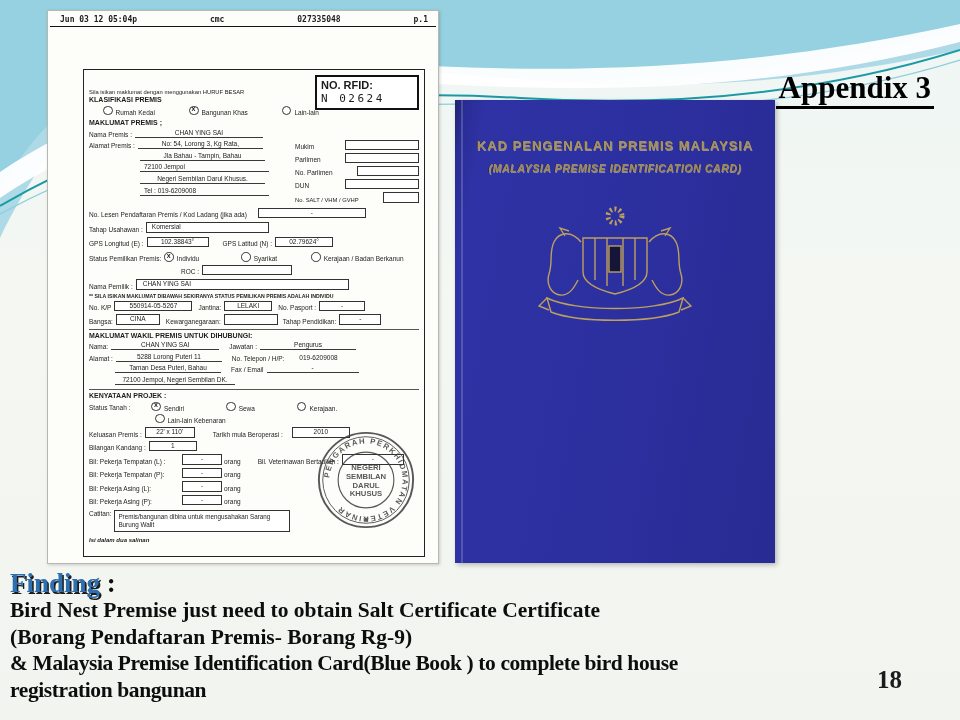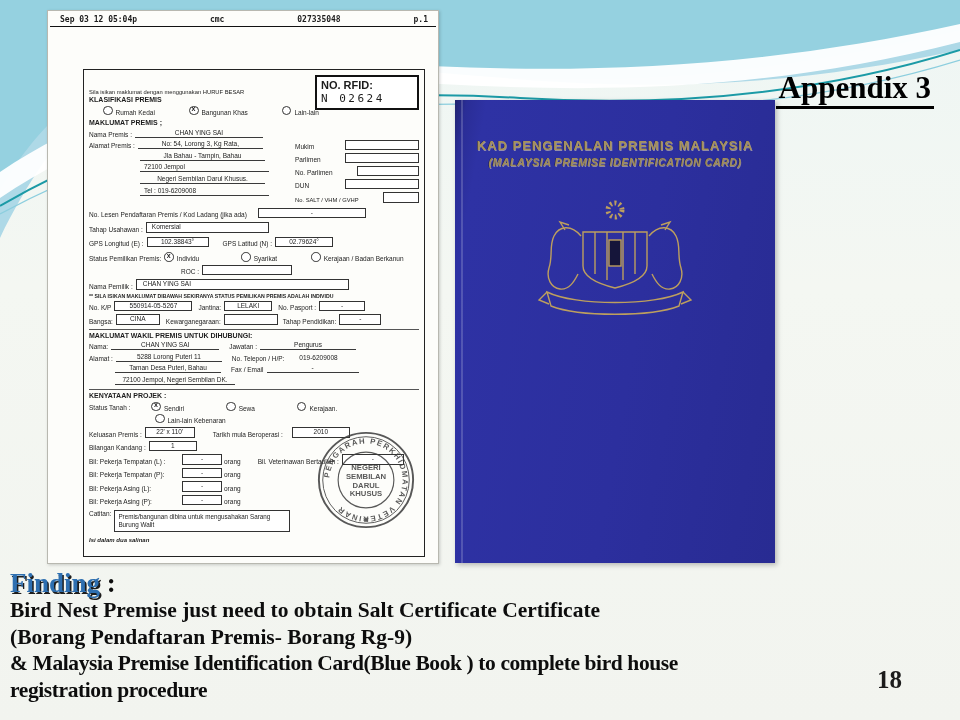--- a/index.html
+++ b/index.html
@@ -43,21 +43,21 @@
   .catbox{border:1px solid #333;width:168px;padding:2px 3px;white-space:normal;font-size:6.3px;line-height:1.25;background:#fff;}
   .footnote{font-weight:bold;font-style:italic;font-size:6px;margin-top:5px;}
 
   
   .book{position:absolute;left:455px;top:100px;width:320px;height:463px;
         background:linear-gradient(100deg,#20236f 0%,#2a2d96 3%,#2e32a4 8%,#2c2f9e 55%,#282b92 100%);
         box-shadow:2px 2px 5px rgba(0,0,0,.25);text-align:center;}
   .book::before{content:"";position:absolute;left:6px;top:0;bottom:0;width:2px;background:rgba(255,255,255,.18);}
   .bt1{margin-top:38px;font-size:13px;font-weight:bold;letter-spacing:1px;color:#a7925c;
        text-shadow:.6px .6px 0 rgba(235,220,170,.55), -0.5px -0.5px 0 rgba(0,0,0,.55);}
-  .bt2{margin-top:3px;font-size:10.5px;font-weight:bold;font-style:italic;letter-spacing:.6px;color:#a08c58;
+  .bt2{margin-top:9px;font-size:10.5px;font-weight:bold;font-style:italic;letter-spacing:.6px;color:#a08c58;
        text-shadow:.6px .6px 0 rgba(235,220,170,.5), -0.5px -0.5px 0 rgba(0,0,0,.5);}
   .emblem{margin-top:28px;}
 
   
   .appendix{position:absolute;right:26px;top:70px;font-family:"Liberation Serif",serif;
             font-size:31px;font-weight:bold;color:#000000;border-bottom:3.5px solid #000;padding:0 3px 0;}
   .finding{position:absolute;left:10px;top:569px;font-family:"Liberation Serif",serif;
            font-weight:bold;color:#0d0d0d;}
   .finding-h{font-size:27px;line-height:28px;}
   .finding-h .blue{color:#2e6fb0;text-shadow:1.6px 1.6px 0 #1c1c1c;}
@@ -73,21 +73,21 @@
   <path fill="#aed9e7" d="M0,0 H960 V50 C820,80 700,90 560,82 C420,74 300,52 200,60 C120,66 55,125 0,238 Z"></path>
   <path fill="#8ccede" opacity=".75" d="M0,0 H960 V30 C800,68 660,84 520,78 C380,72 260,46 170,58 C100,68 40,120 0,190 Z"></path>
   <path fill="#ffffff" opacity=".95" d="M0,172 C120,92 260,58 430,66 C600,74 770,66 960,24 L960,42 C780,88 620,94 440,84 C280,75 140,106 0,198 Z"></path>
   <path fill="none" stroke="#1b9aa6" stroke-width="2" d="M0,206 C160,112 330,86 520,98 C700,109 845,86 960,50"></path>
   <path fill="none" stroke="#8ccede" stroke-width="1.2" d="M0,214 C170,122 340,96 530,106 C710,116 850,94 960,60"></path>
 </svg>
 
 <div class="paper">
 
   <div class="faxline">
-    <span>Sep 03 12 05:04p</span>
+    <span>Jun 03 12 05:04p</span>
     <span>cmc</span>
     <span>027335048</span>
     <span>p.1</span>
   </div>
 
 
   <div class="innerbox" style="position:absolute;">
 
     <div class="rfidbox">
       <div class="rl">NO. RFID:</div>
@@ -331,16 +331,16 @@
   </svg>
 </div>
 
 <div class="appendix">Appendix 3</div>
 
 <div class="finding">
   <div class="finding-h"><span class="blue">Finding</span><span> :</span></div>
   <div class="fl">Bird Nest Premise just need to obtain Salt Certificate Certificate</div>
   <div class="fl">(Borang Pendaftaran  Premis- Borang Rg-9)</div>
   <div class="fl narrow">&amp; Malaysia Premise Identification Card(Blue Book ) to complete bird  house</div>
-  <div class="fl narrow">registration procedure</div>
+  <div class="fl narrow">registration bangunan</div>
 </div>
 
 <div class="pagenum">18</div>
 
 </body></html>

